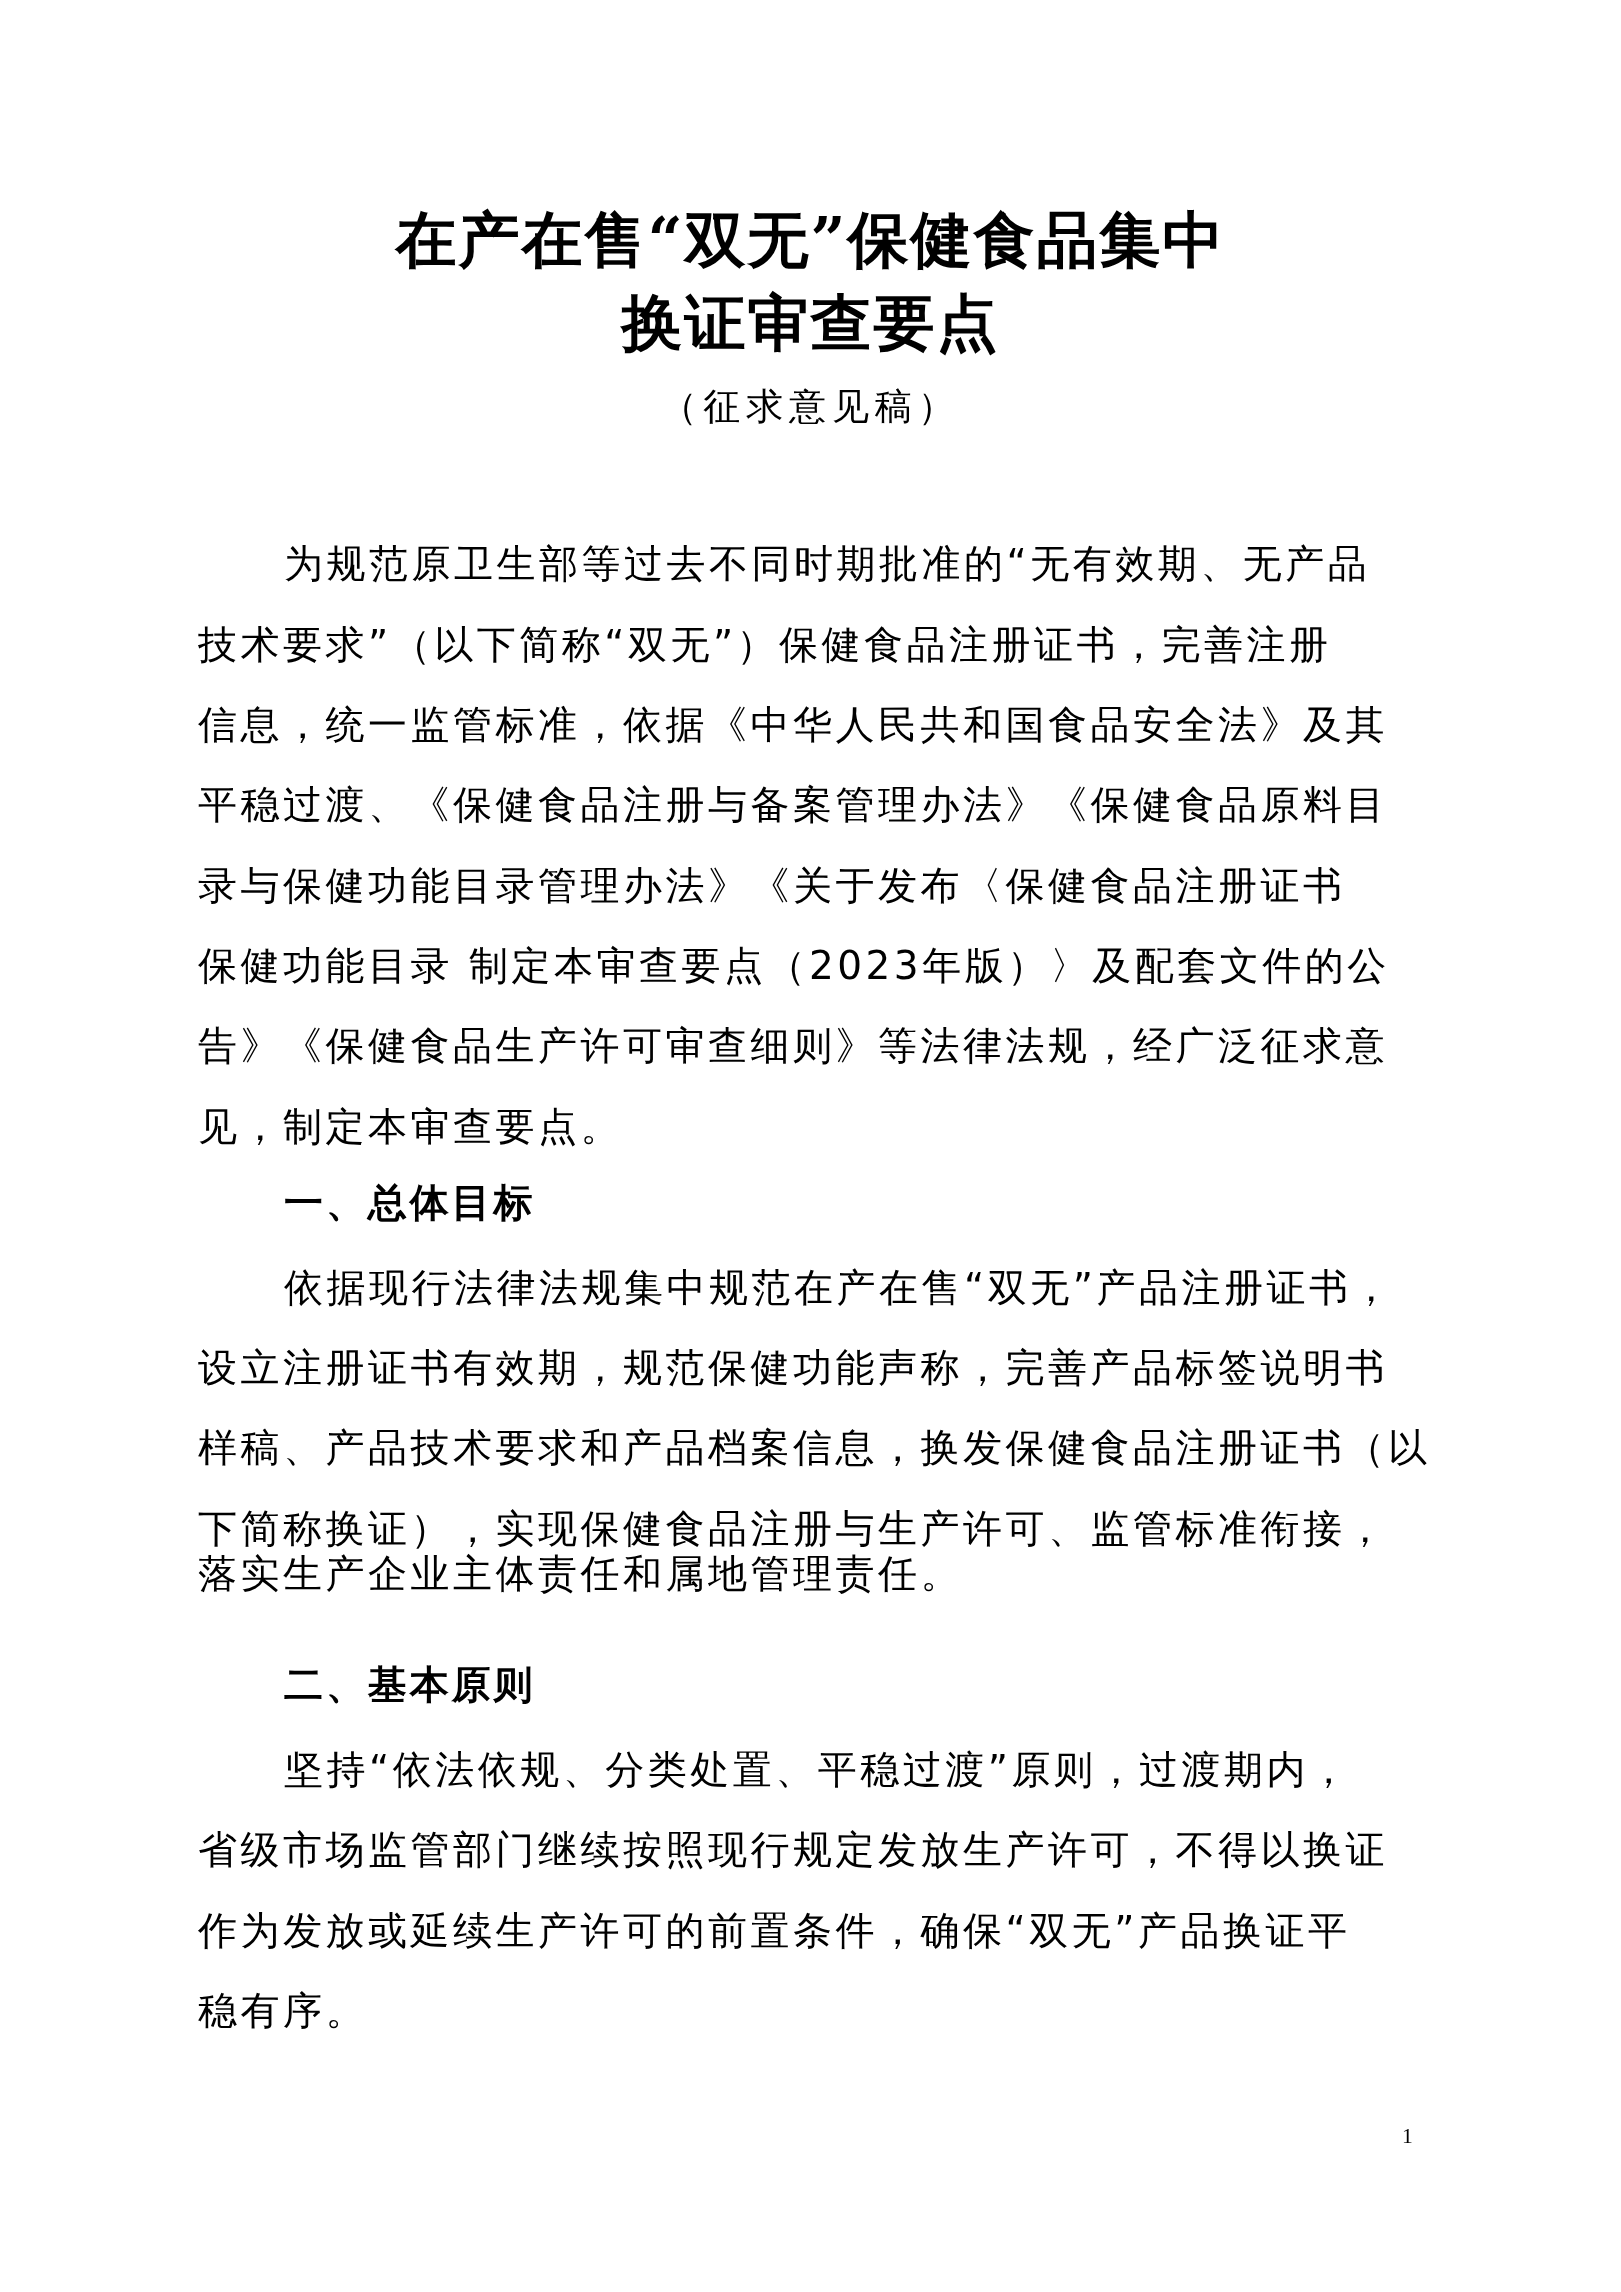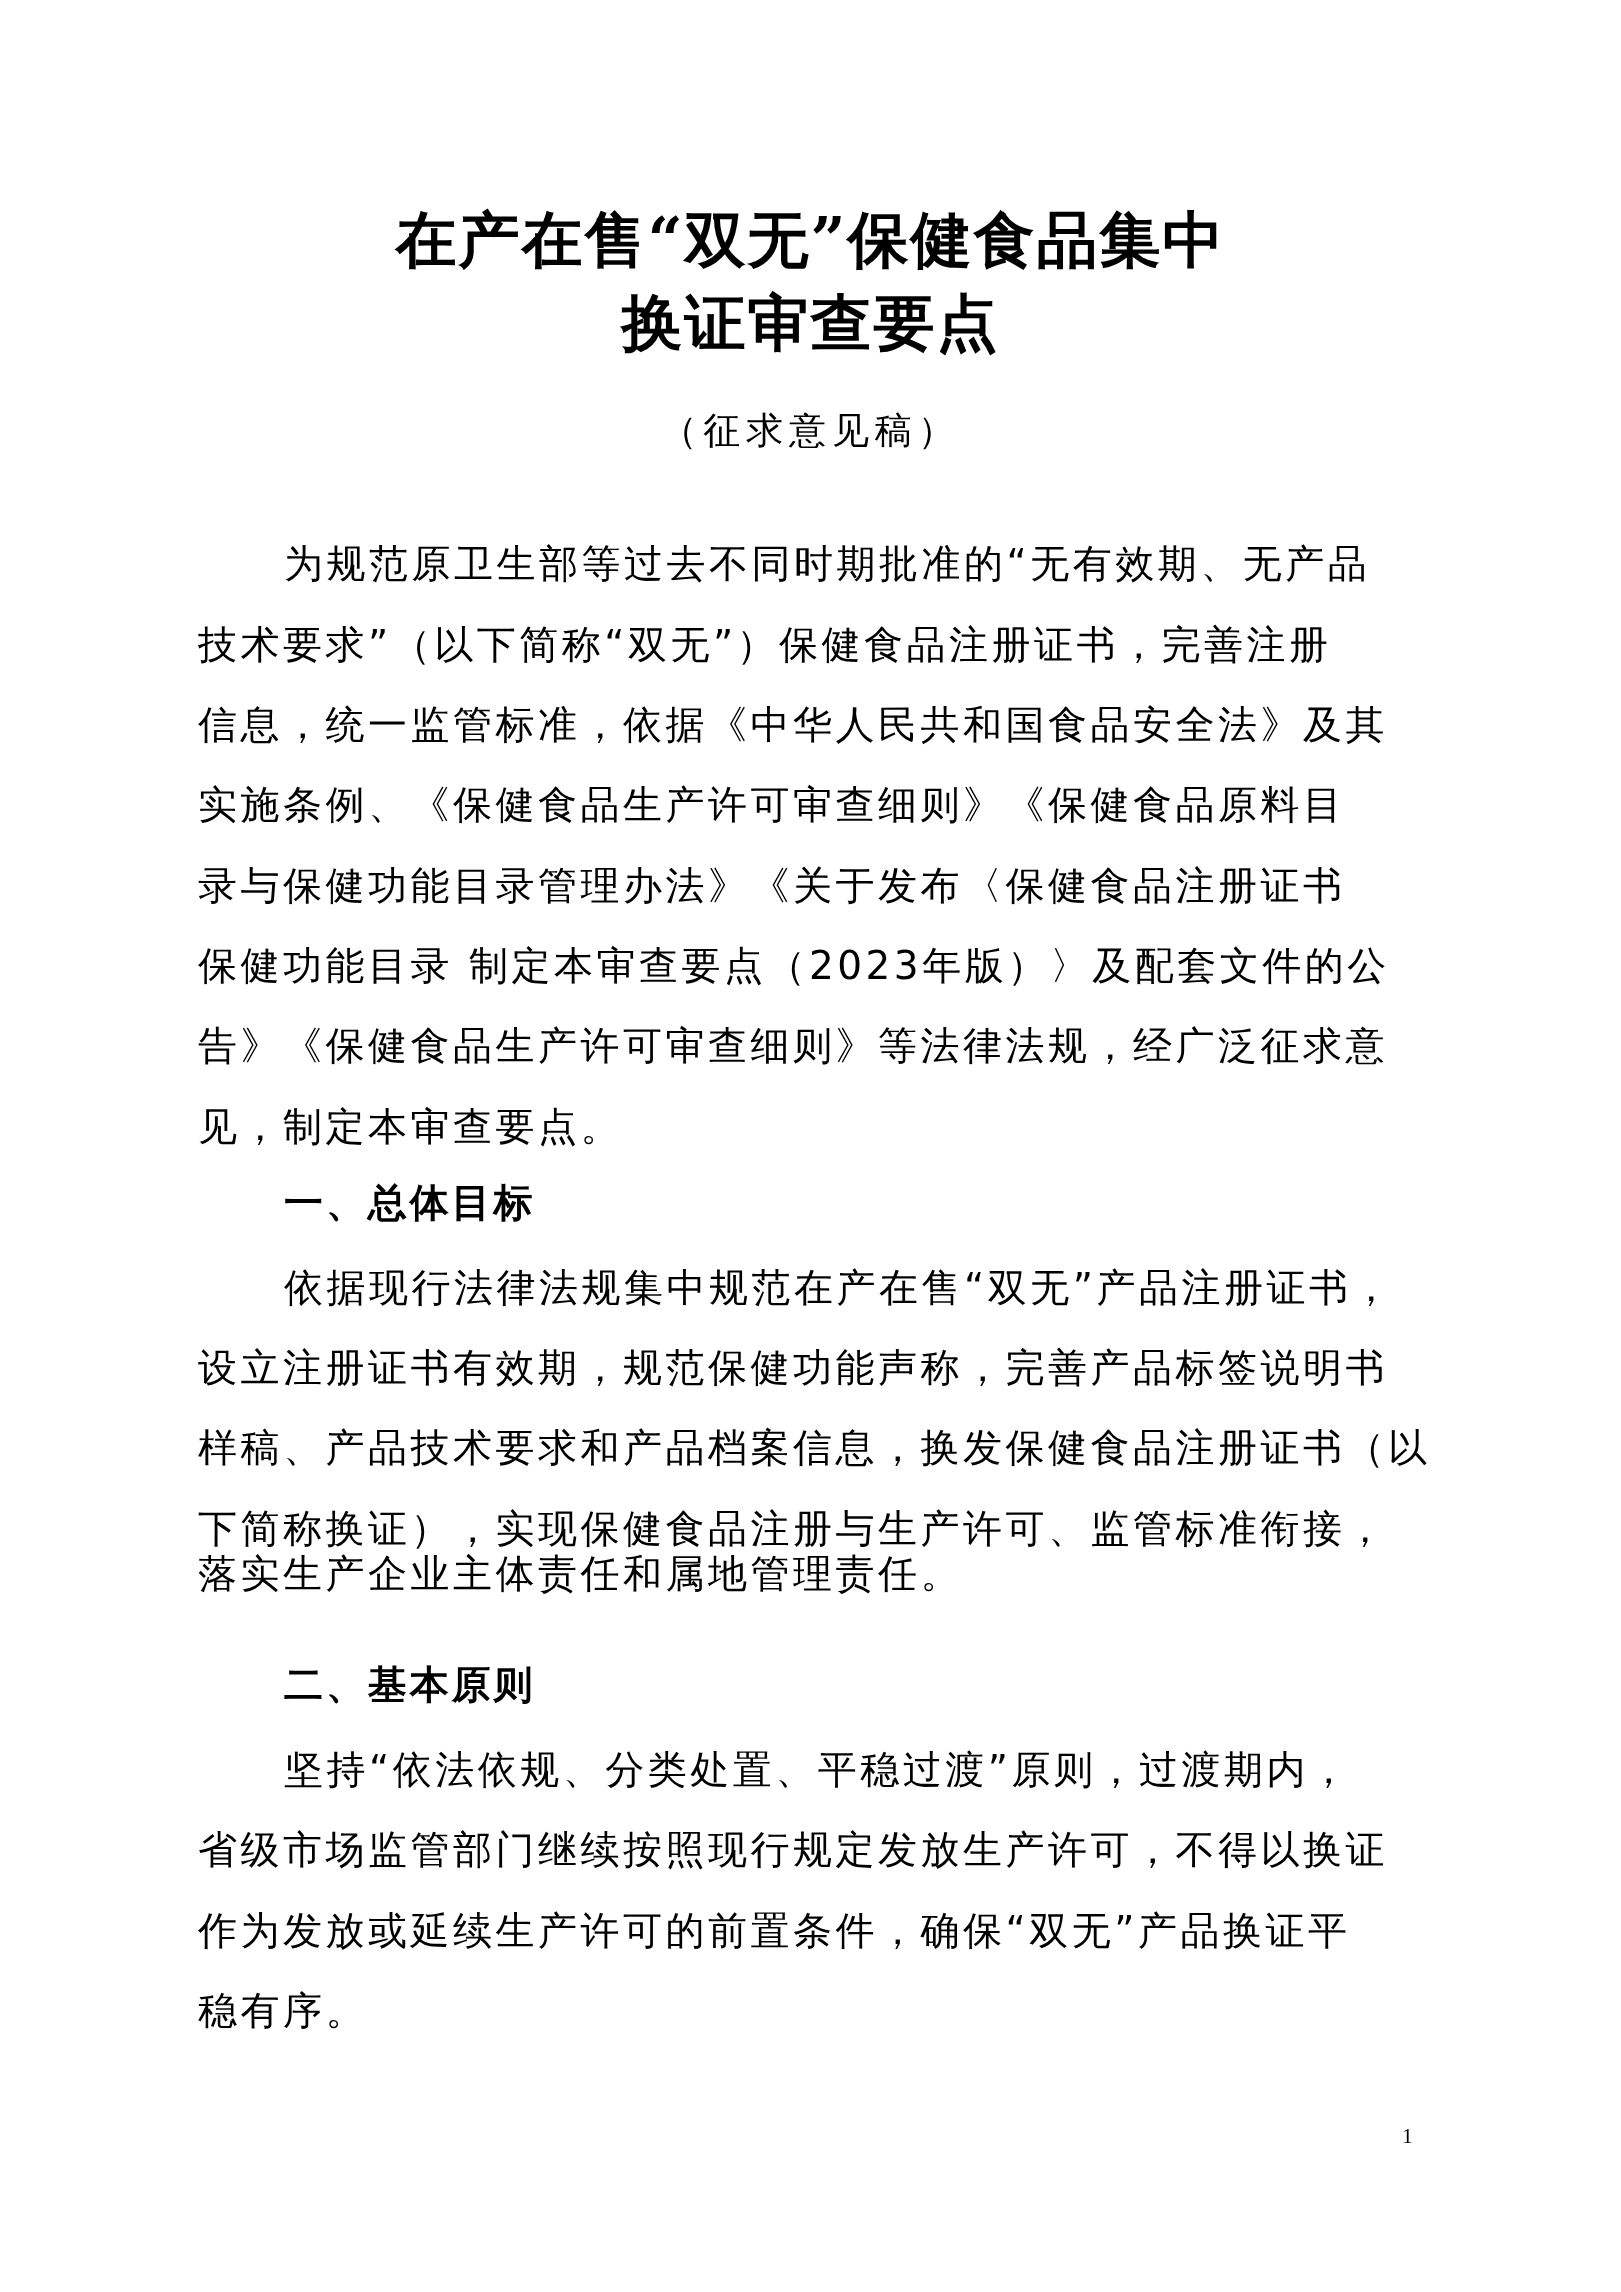--- a/index.html
+++ b/index.html
@@ -8,21 +8,21 @@
   .title {
     position: absolute; left: 0; width: 1621px; text-align: center;
     font-family: "DejaVu Serif", "Liberation Serif", serif; font-weight: bold;
     font-size: 61px; line-height: 78px; letter-spacing: 2px;
   }
   .title.l1 { top: 201px; }
   .title.l2 { top: 284px; }
   .subtitle {
     position: absolute; left: 0; width: 1621px; top: 377px; text-align: center;
     font-family: "DejaVu Sans", "Liberation Sans", sans-serif;
-    font-size: 37px; line-height: 59px; letter-spacing: 5.9px; margin-top: 24px;
+    font-size: 37px; line-height: 59px; letter-spacing: 5.9px;
   }
   .line {
     position: absolute; left: 198px; width: 1215px; white-space: nowrap;
     font-family: "DejaVu Sans", "Liberation Sans", sans-serif;
     font-size: 39px; line-height: 59px; letter-spacing: 3.5px;
   }
   .line.indent { left: 284px; width: 1127px; }
   .heading {
     position: absolute; left: 284px;
     font-family: Liberation Mono, monospace; font-weight: bold;
@@ -39,21 +39,21 @@
 <div class="page">
 
   <div class="title l1">在产在售“双无”保健食品集中</div>
   <div class="title l2">换证审查要点</div>
   <div class="subtitle">（征求意见稿）</div>
 
   <div>
     <div class="line indent" style="top:534px">为规范原卫生部等过去不同时期批准的“无有效期、无产品</div>
     <div class="line" style="top:615px">技术要求”（以下简称“双无”）保健食品注册证书，完善注册</div>
     <div class="line" style="top:695px">信息，统一监管标准，依据《中华人民共和国食品安全法》及其</div>
-    <div class="line" style="top:775px">实施条例、《保健食品生产许可审查细则》《保健食品原料目</div>
+    <div class="line" style="top:775px">平稳过渡、《保健食品注册与备案管理办法》《保健食品原料目</div>
     <div class="line" style="top:856px">录与保健功能目录管理办法》《关于发布〈保健食品注册证书</div>
     <div class="line" style="top:936px">保健功能目录 制定本审查要点（2023年版）〉及配套文件的公</div>
     <div class="line" style="top:1016px">告》《保健食品生产许可审查细则》等法律法规，经广泛征求意</div>
     <div class="line" style="top:1097px">见，制定本审查要点。</div>
   </div>
 
   <div class="heading" style="top:1177px">一、总体目标</div>
   <div>
     <div class="line indent" style="top:1258px">依据现行法律法规集中规范在产在售“双无”产品注册证书，</div>
     <div class="line" style="top:1338px">设立注册证书有效期，规范保健功能声称，完善产品标签说明书</div>

